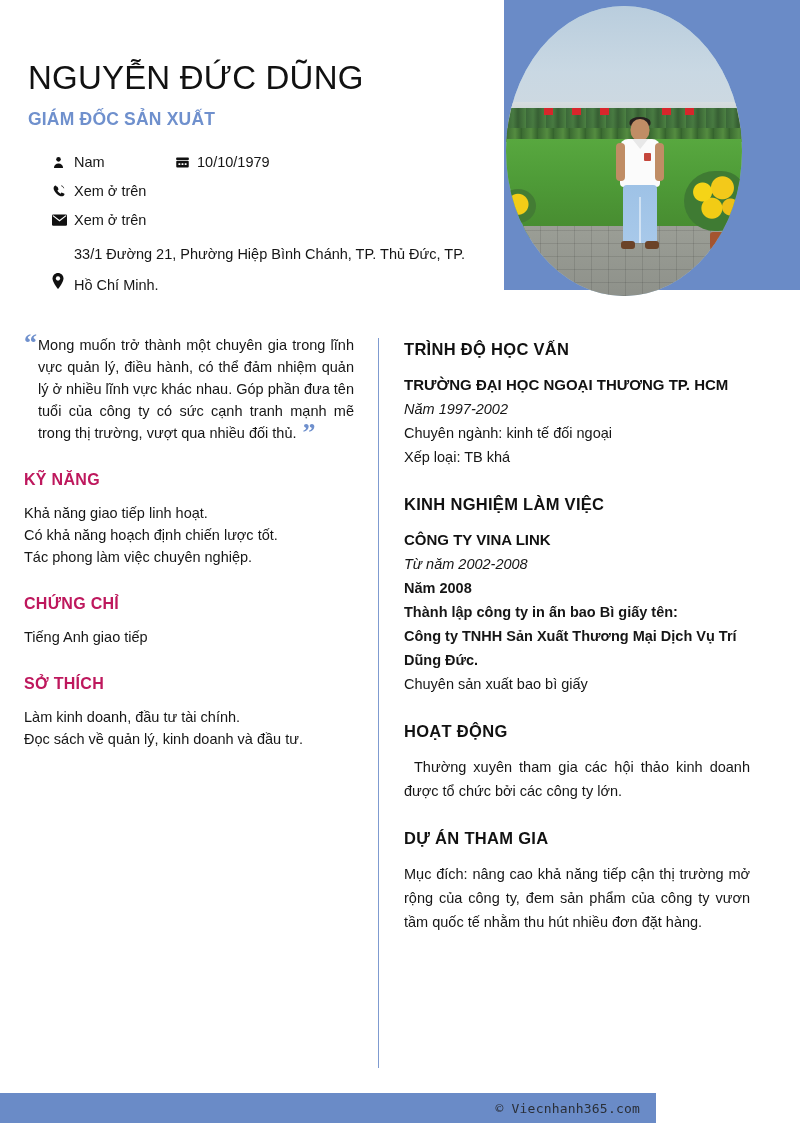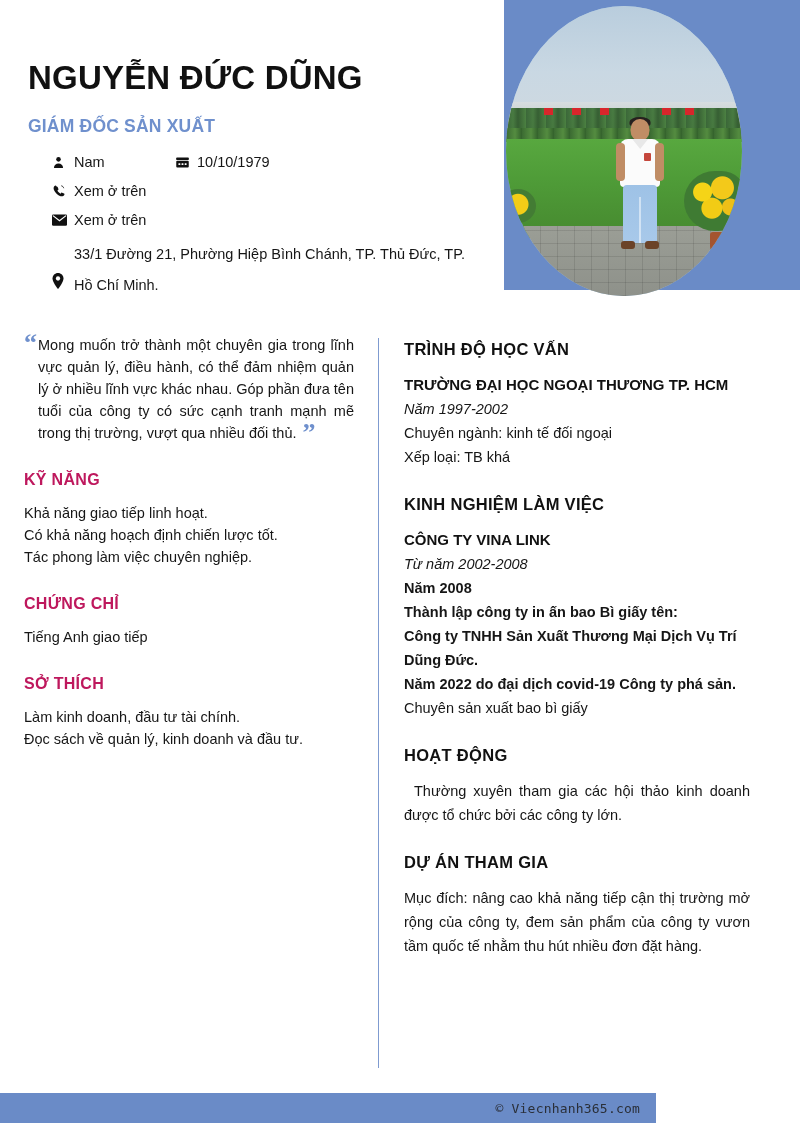--- a/index.html
+++ b/index.html
@@ -139,26 +139,26 @@
   .ph-shoe-l, .ph-shoe-r {
     position: absolute; top: 122px; width: 14px; height: 8px;
     background: #6b4328; border-radius: 3px;
   }
   .ph-shoe-l { left: 9px; }
   .ph-shoe-r { right: 9px; }
 
   
   .name-block { position: absolute; left: 28px; top: 58px; width: 470px; }
   .full-name {
-    font-size: 33px; font-weight: bold; letter-spacing: .2px;
+    font-size: 33px; font-weight: normal; letter-spacing: .2px;
     color: #111111; line-height: 1.2;
   }
   .job-title {
     font-size: 17.5px; font-weight: bold; color: #6f90cd;
-    margin-top: 18px; letter-spacing: .2px;
+    margin-top: 11px; letter-spacing: .2px;
   }
 
   .contacts { position: absolute; left: 52px; top: 152px; width: 450px; }
   .c-row { display: flex; align-items: center; margin-bottom: 9px; }
   .c-icon {
     width: 22px; min-width: 22px; height: 20px; display: flex;
     align-items: center; justify-content: flex-start; color: #111;
   }
   .c-icon svg { display: block; }
   .c-text { font-size: 14.5px; color: #161616; line-height: 20px; }
@@ -366,21 +366,20 @@
       <div class="r-line">Xếp loại: TB khá</div>
     </div>
 
     <div class="r-block">
       <div class="r-sec-title">KINH NGHIỆM LÀM VIỆC</div>
       <div class="r-head">CÔNG TY VINA LINK</div>
       <div class="r-date">Từ năm 2002-2008</div>
       <div class="r-line bold">Năm 2008</div>
       <div class="r-line bold">Thành lập công ty in ấn bao Bì giấy tên:</div>
       <div class="r-line bold">Công ty TNHH Sản Xuất Thương Mại Dịch Vụ Trí Dũng Đức.</div>
-      <div class="r-line bold">Năm 2022 do đại dịch covid-19 Công ty phá sản.</div>
       <div class="r-line">Chuyên sản xuất bao bì giấy</div>
     </div>
 
     <div class="r-block">
       <div class="r-sec-title">HOẠT ĐỘNG</div>
       <div class="body-para indent">Thường xuyên tham gia các hội thảo kinh doanh được tổ chức bởi các công ty lớn.</div>
     </div>
 
     <div class="r-block">
       <div class="r-sec-title">DỰ ÁN THAM GIA</div>

